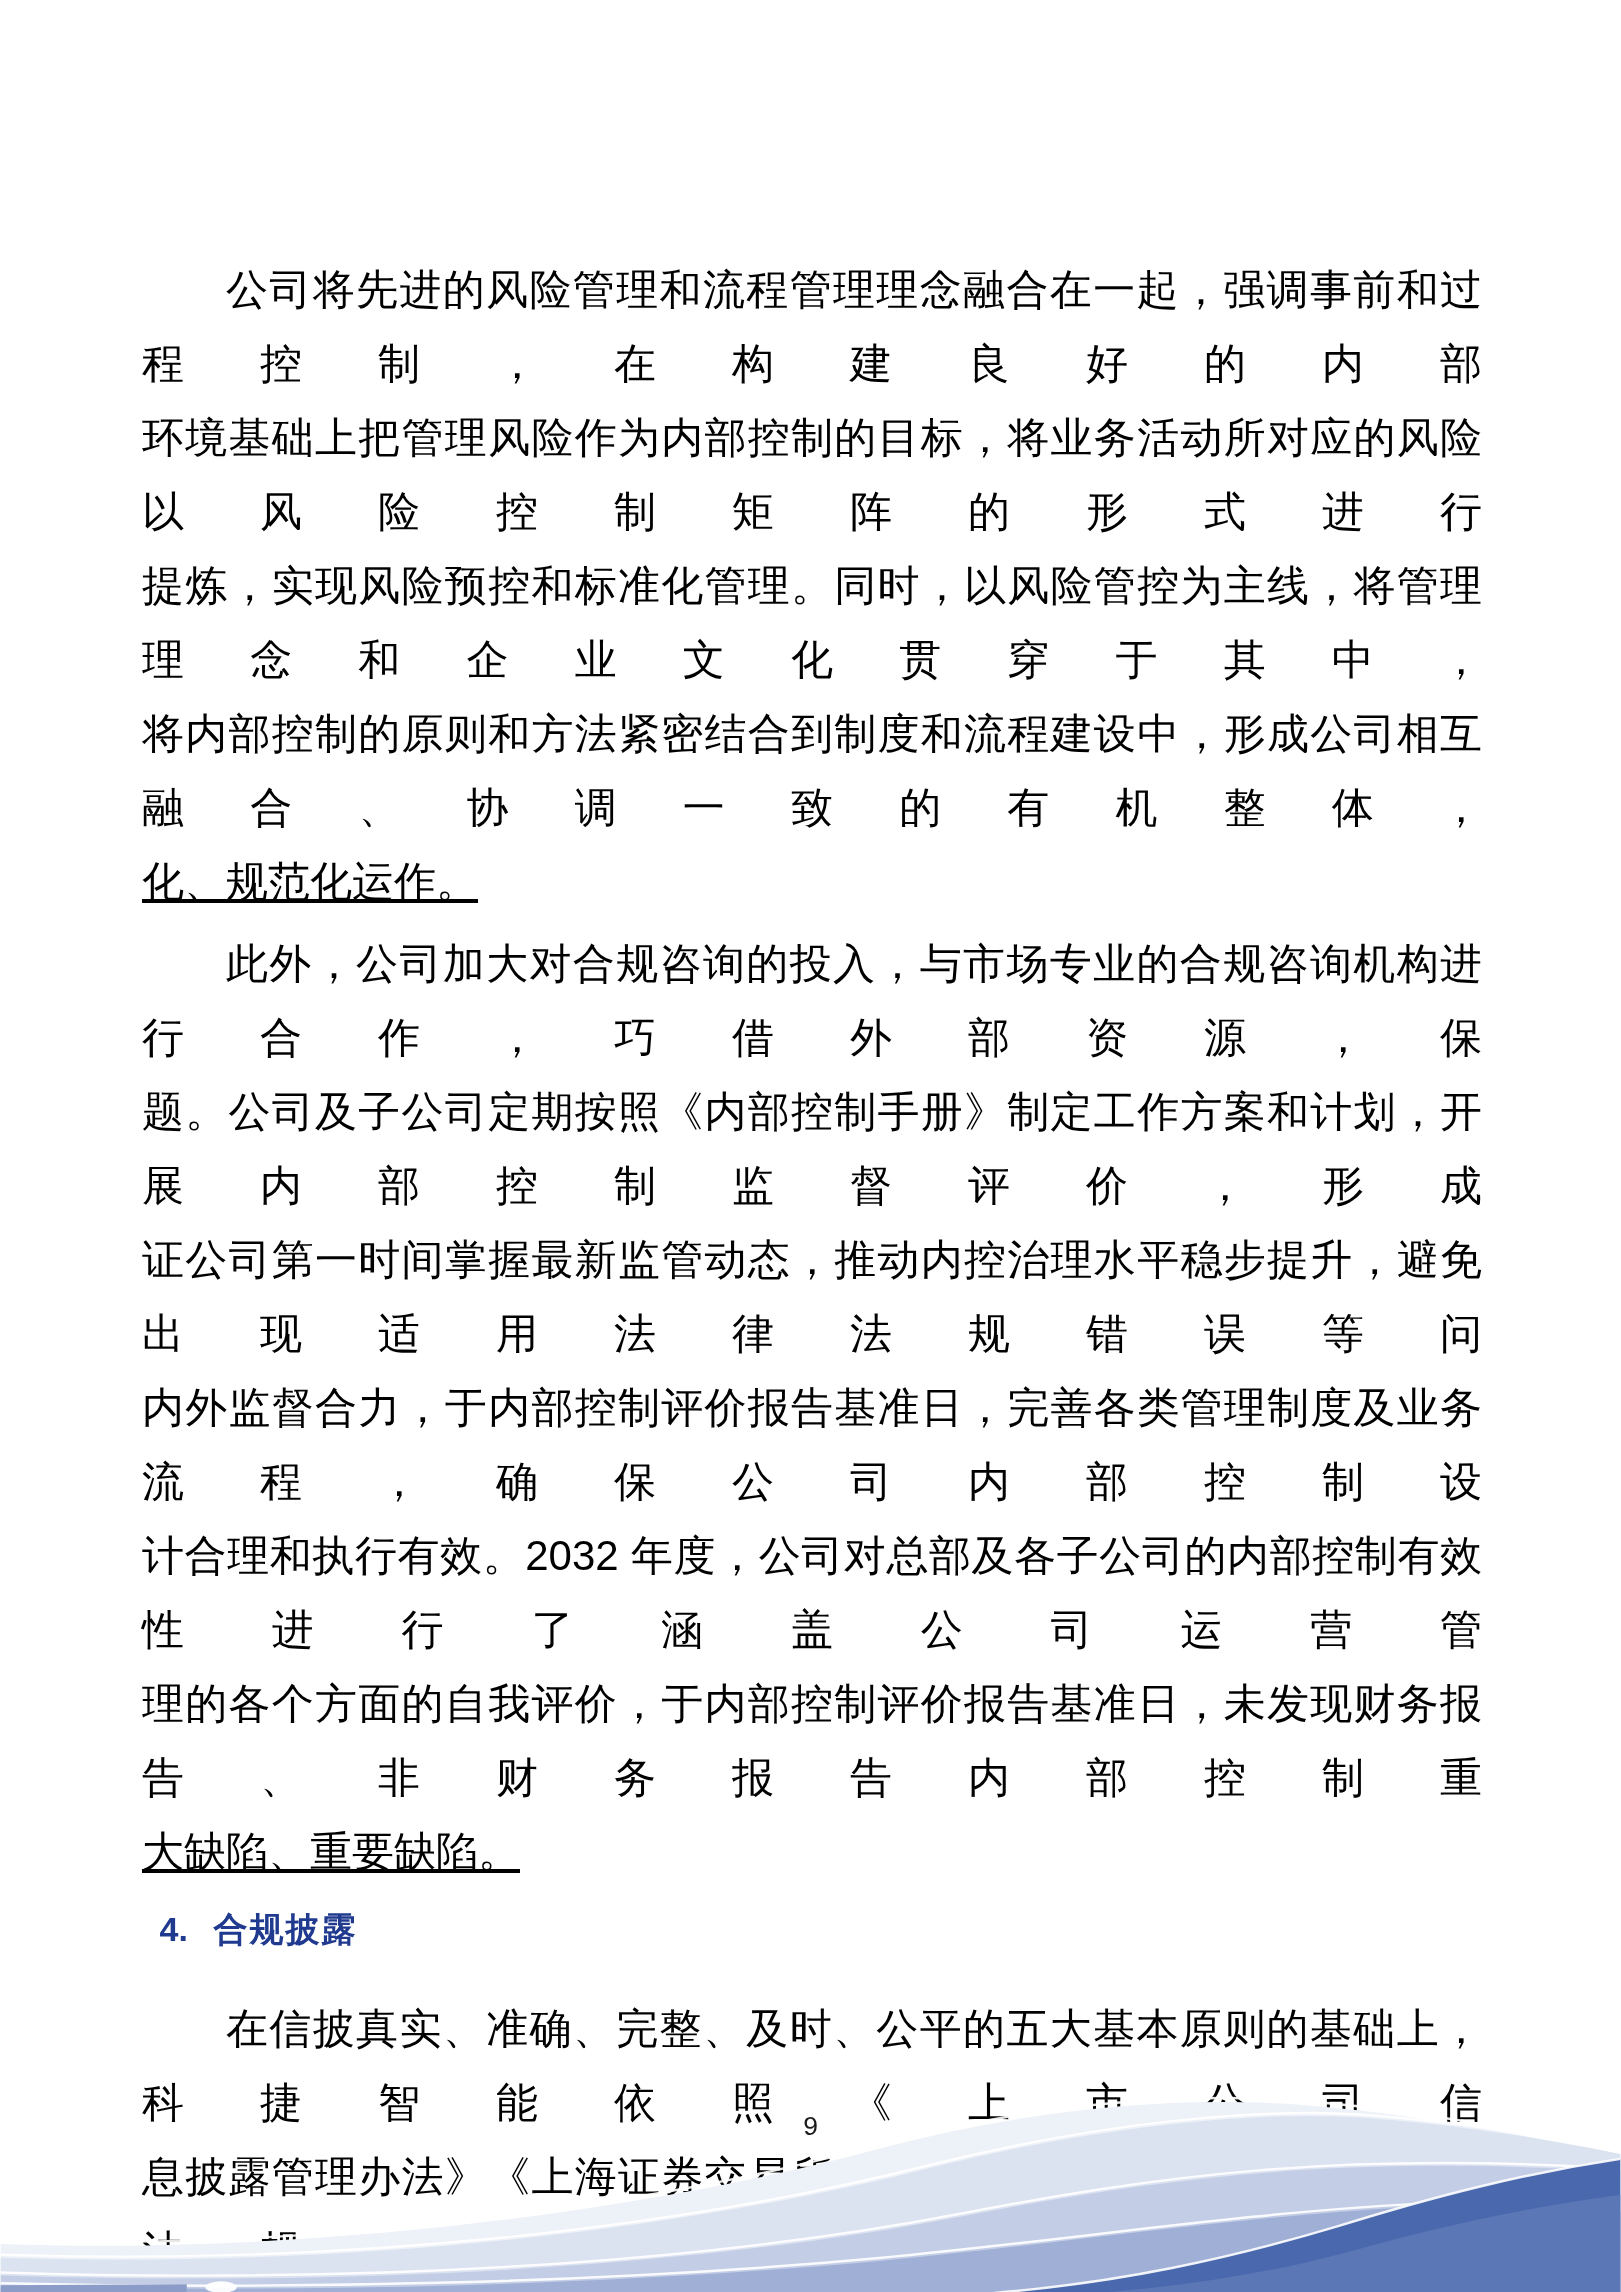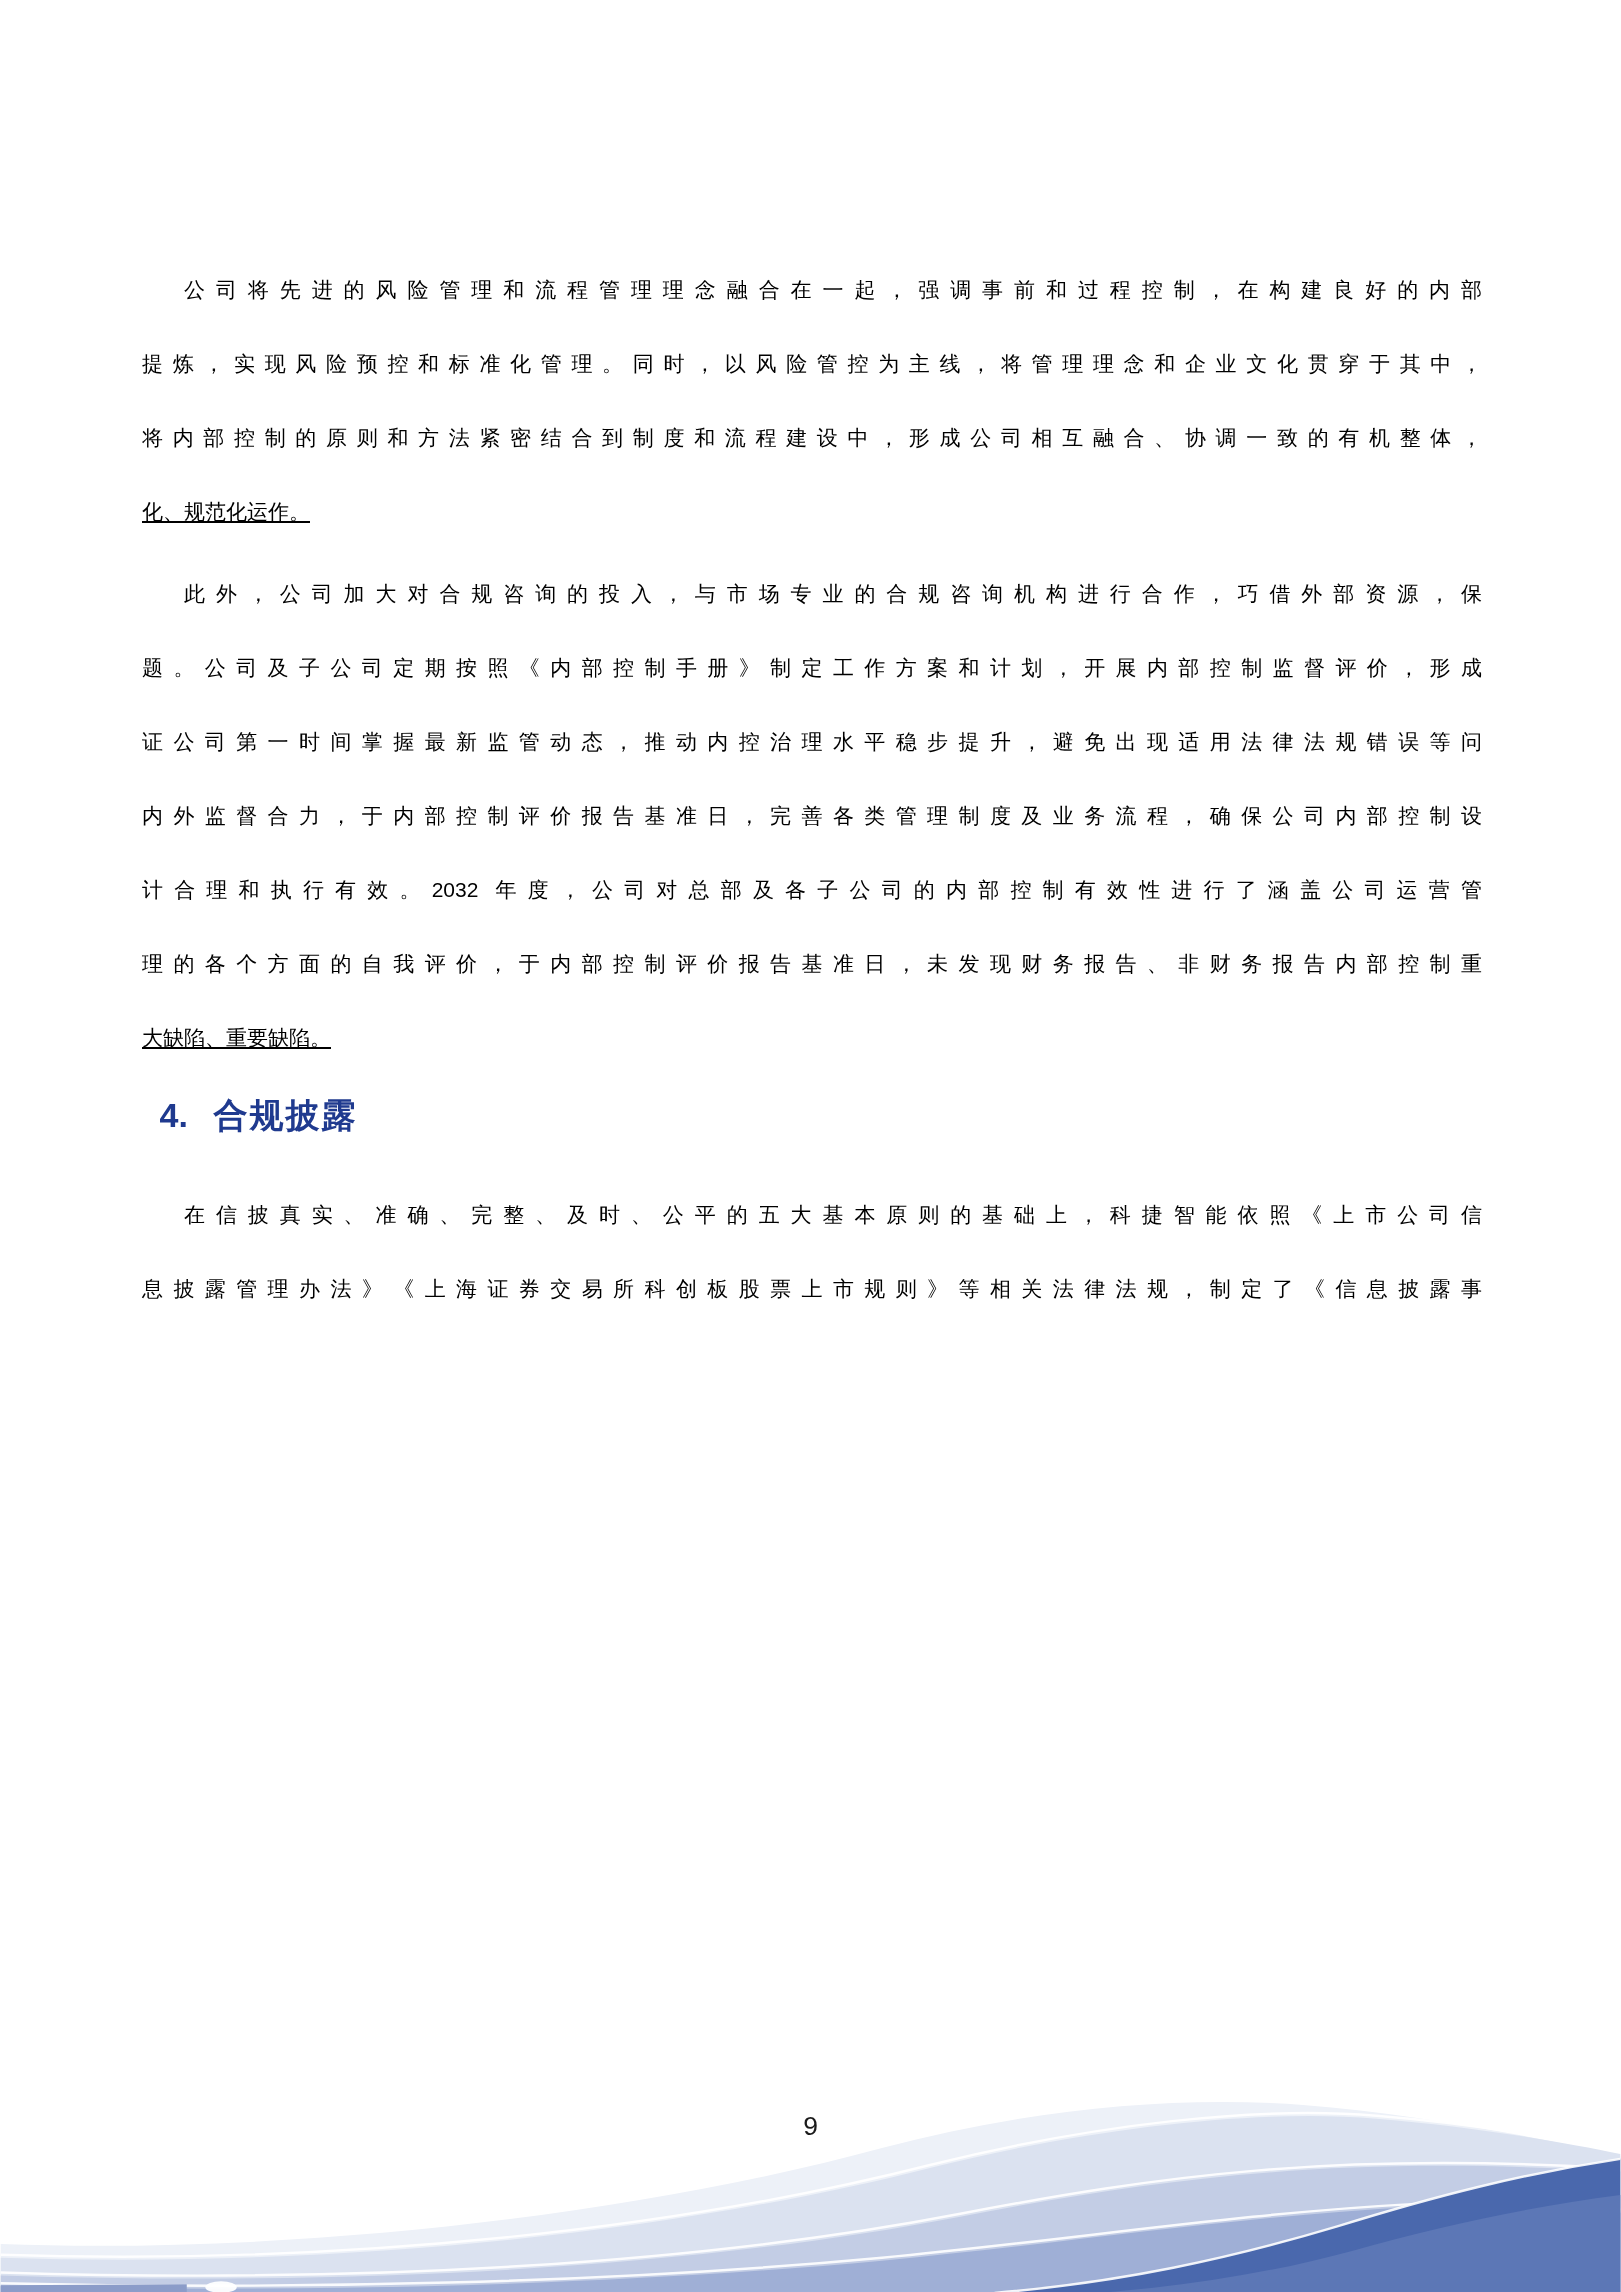--- a/index.html
+++ b/index.html
@@ -10,21 +10,21 @@
     background:var(--page-bg,#fff);
     overflow:hidden;
     font-family:"Liberation Sans","DejaVu Sans",sans-serif;
   }
   .content{
     position:absolute;
     left:142px;top:253px;
     width:1340px;
     color:var(--body-text,#000);
   }
-  .para{margin:0 0 7.8px 0;font-size:21px;}
+  .para{margin:0 0 7.8px 0;font-size:42px;}
   .line{
     display:block;
     line-height:74px;
     text-align:justify;
     text-align-last:justify;
     text-justify:inter-character;
     white-space:normal;
   }
   .line.first{text-indent:2em;}
   .line.last{text-align-last:left;text-decoration:underline;}
@@ -61,20 +61,21 @@
   .wdot{fill:#ffffff;opacity:.95;}
 </style>
 </head>
 <body>
 
 <div class="page">
 
   <main class="content" id="content">
       <div class="para">
         <span class="line first">公司将先进的风险管理和流程管理理念融合在一起，强调事前和过程控制，在构建良好的内部</span>
+        <span class="line">环境基础上把管理风险作为内部控制的目标，将业务活动所对应的风险以风险控制矩阵的形式进行</span>
         <span class="line">提炼，实现风险预控和标准化管理。同时，以风险管控为主线，将管理理念和企业文化贯穿于其中，</span>
         <span class="line">将内部控制的原则和方法紧密结合到制度和流程建设中，形成公司相互融合、协调一致的有机整体，</span>
         <span class="line last">化、规范化运作。</span>
       </div>
       <div class="para">
         <span class="line first">此外，公司加大对合规咨询的投入，与市场专业的合规咨询机构进行合作，巧借外部资源，保</span>
         <span class="line">题。公司及子公司定期按照《内部控制手册》制定工作方案和计划，开展内部控制监督评价，形成</span>
         <span class="line">证公司第一时间掌握最新监管动态，推动内控治理水平稳步提升，避免出现适用法律法规错误等问</span>
         <span class="line">内外监督合力，于内部控制评价报告基准日，完善各类管理制度及业务流程，确保公司内部控制设</span>
         <span class="line">计合理和执行有效。2032 年度，公司对总部及各子公司的内部控制有效性进行了涵盖公司运营管</span>

